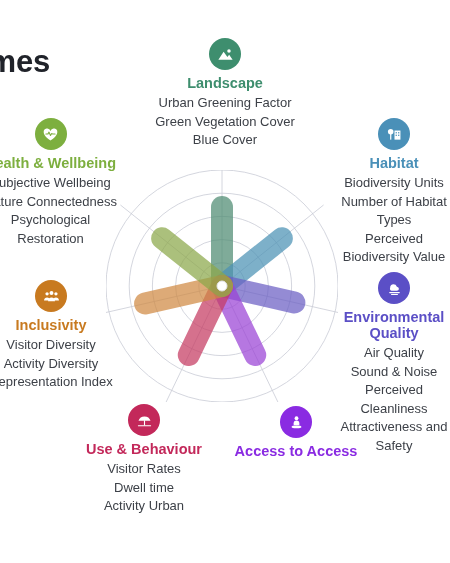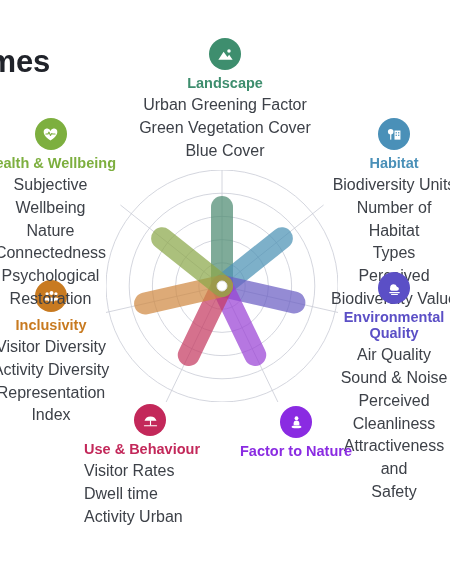--- a/index.html
+++ b/index.html
@@ -33,30 +33,30 @@
     width:32px;height:32px;border-radius:50%;
     display:flex;align-items:center;justify-content:center;
     margin:0 auto 5px auto;
   }
   .theme .icon svg{display:block;}
   .theme .t-title{
     font-size:14.5px;font-weight:700;line-height:1.12;
     margin-bottom:3px;white-space:pre-line;
   }
   .theme .t-list{
-    font-size:16px;color:#3d4148;line-height:1.42;white-space:pre-line;
+    font-size:13px;color:#3d4148;line-height:1.42;white-space:pre-line;
   }
   .theme.center{text-align:center;}
 
   
   #theme-landscape{left:135px;top:38px;width:180px;text-align:center;}
   #theme-habitat{left:330px;top:118px;width:128px;text-align:center;}
   #theme-environmental{left:330px;top:272px;width:128px;text-align:center;}
   #theme-access{left:196px;top:406px;width:200px;text-align:center;}
-  #theme-use{left:84px;top:404px;width:132px;text-align:left;}
+  #theme-use{left:78px;top:404px;width:132px;text-align:center;}
   #theme-inclusivity{left:-18px;top:280px;width:138px;text-align:center;}
   #theme-health{left:-22px;top:118px;width:145px;text-align:center;}
 
   
   #theme-habitat .icon,#theme-environmental .icon{margin-left:auto;margin-right:auto;}
 </style>
 </head>
 <body>
 
 <div id="stage">
@@ -142,21 +142,21 @@
   </div>
 
   <div class="theme center" id="theme-access">
     <div class="icon" style="background:#8A2BE2">
       <svg width="19" height="19" viewBox="0 0 24 24">
         <circle cx="12" cy="6.6" r="2.4" fill="#fff"></circle>
         <path d="M12 9.4 c-2.5 0 -3.6 1.6 -3.6 3.6 v2.4 h7.2 v-2.4 c0 -2 -1.1 -3.6 -3.6 -3.6 Z" fill="#fff"></path>
         <ellipse cx="12" cy="17.6" rx="6.2" ry="1.7" fill="#fff"></ellipse>
       </svg>
     </div>
-    <div class="t-title" style="color:#8A2BE2">Factor to Nature</div>
+    <div class="t-title" style="color:#8A2BE2">Access to Access</div>
   </div>
 
   <div class="theme center" id="theme-use">
     <div class="icon" style="background:#C3285A">
       <svg width="19" height="19" viewBox="0 0 24 24">
         <path d="M4.4 12.3 a8 8 0 0 1 15.2 0 Z" fill="#fff"></path>
         <rect x="11.3" y="11.8" width="1.4" height="6.4" fill="#fff"></rect>
         <rect x="3.6" y="17.9" width="16.8" height="1.5" rx="0.75" fill="#fff"></rect>
       </svg>
     </div>

